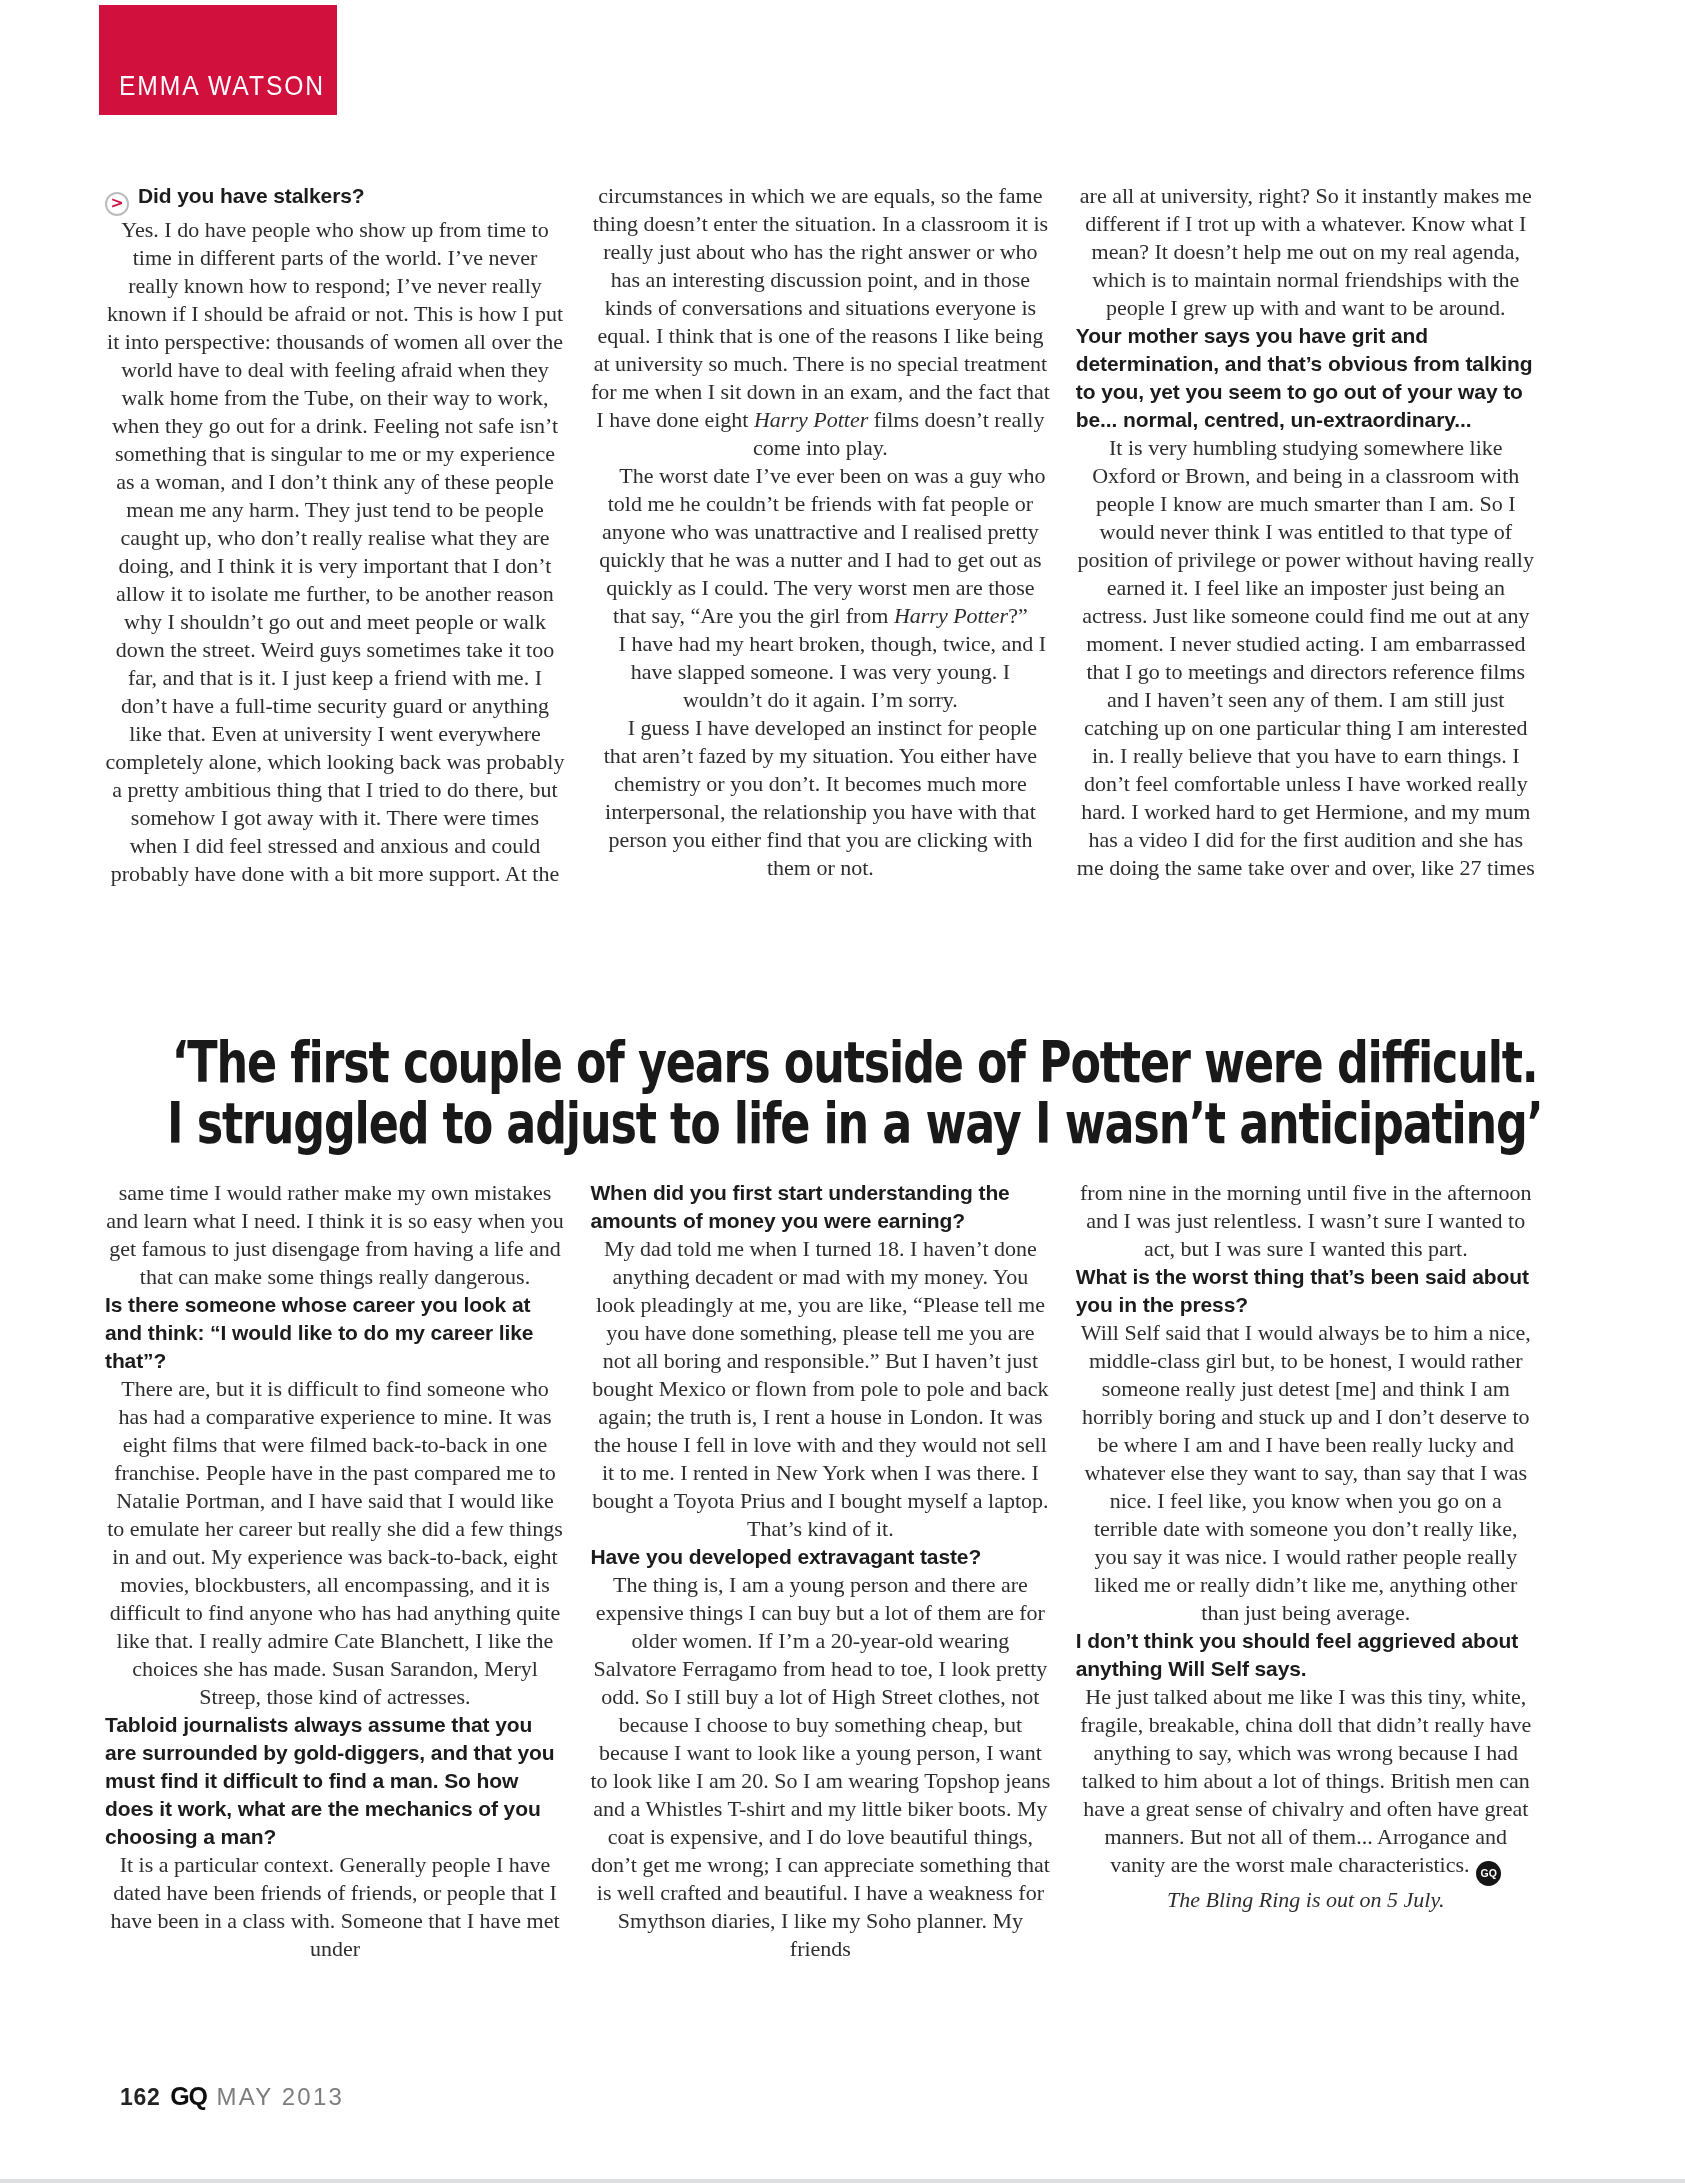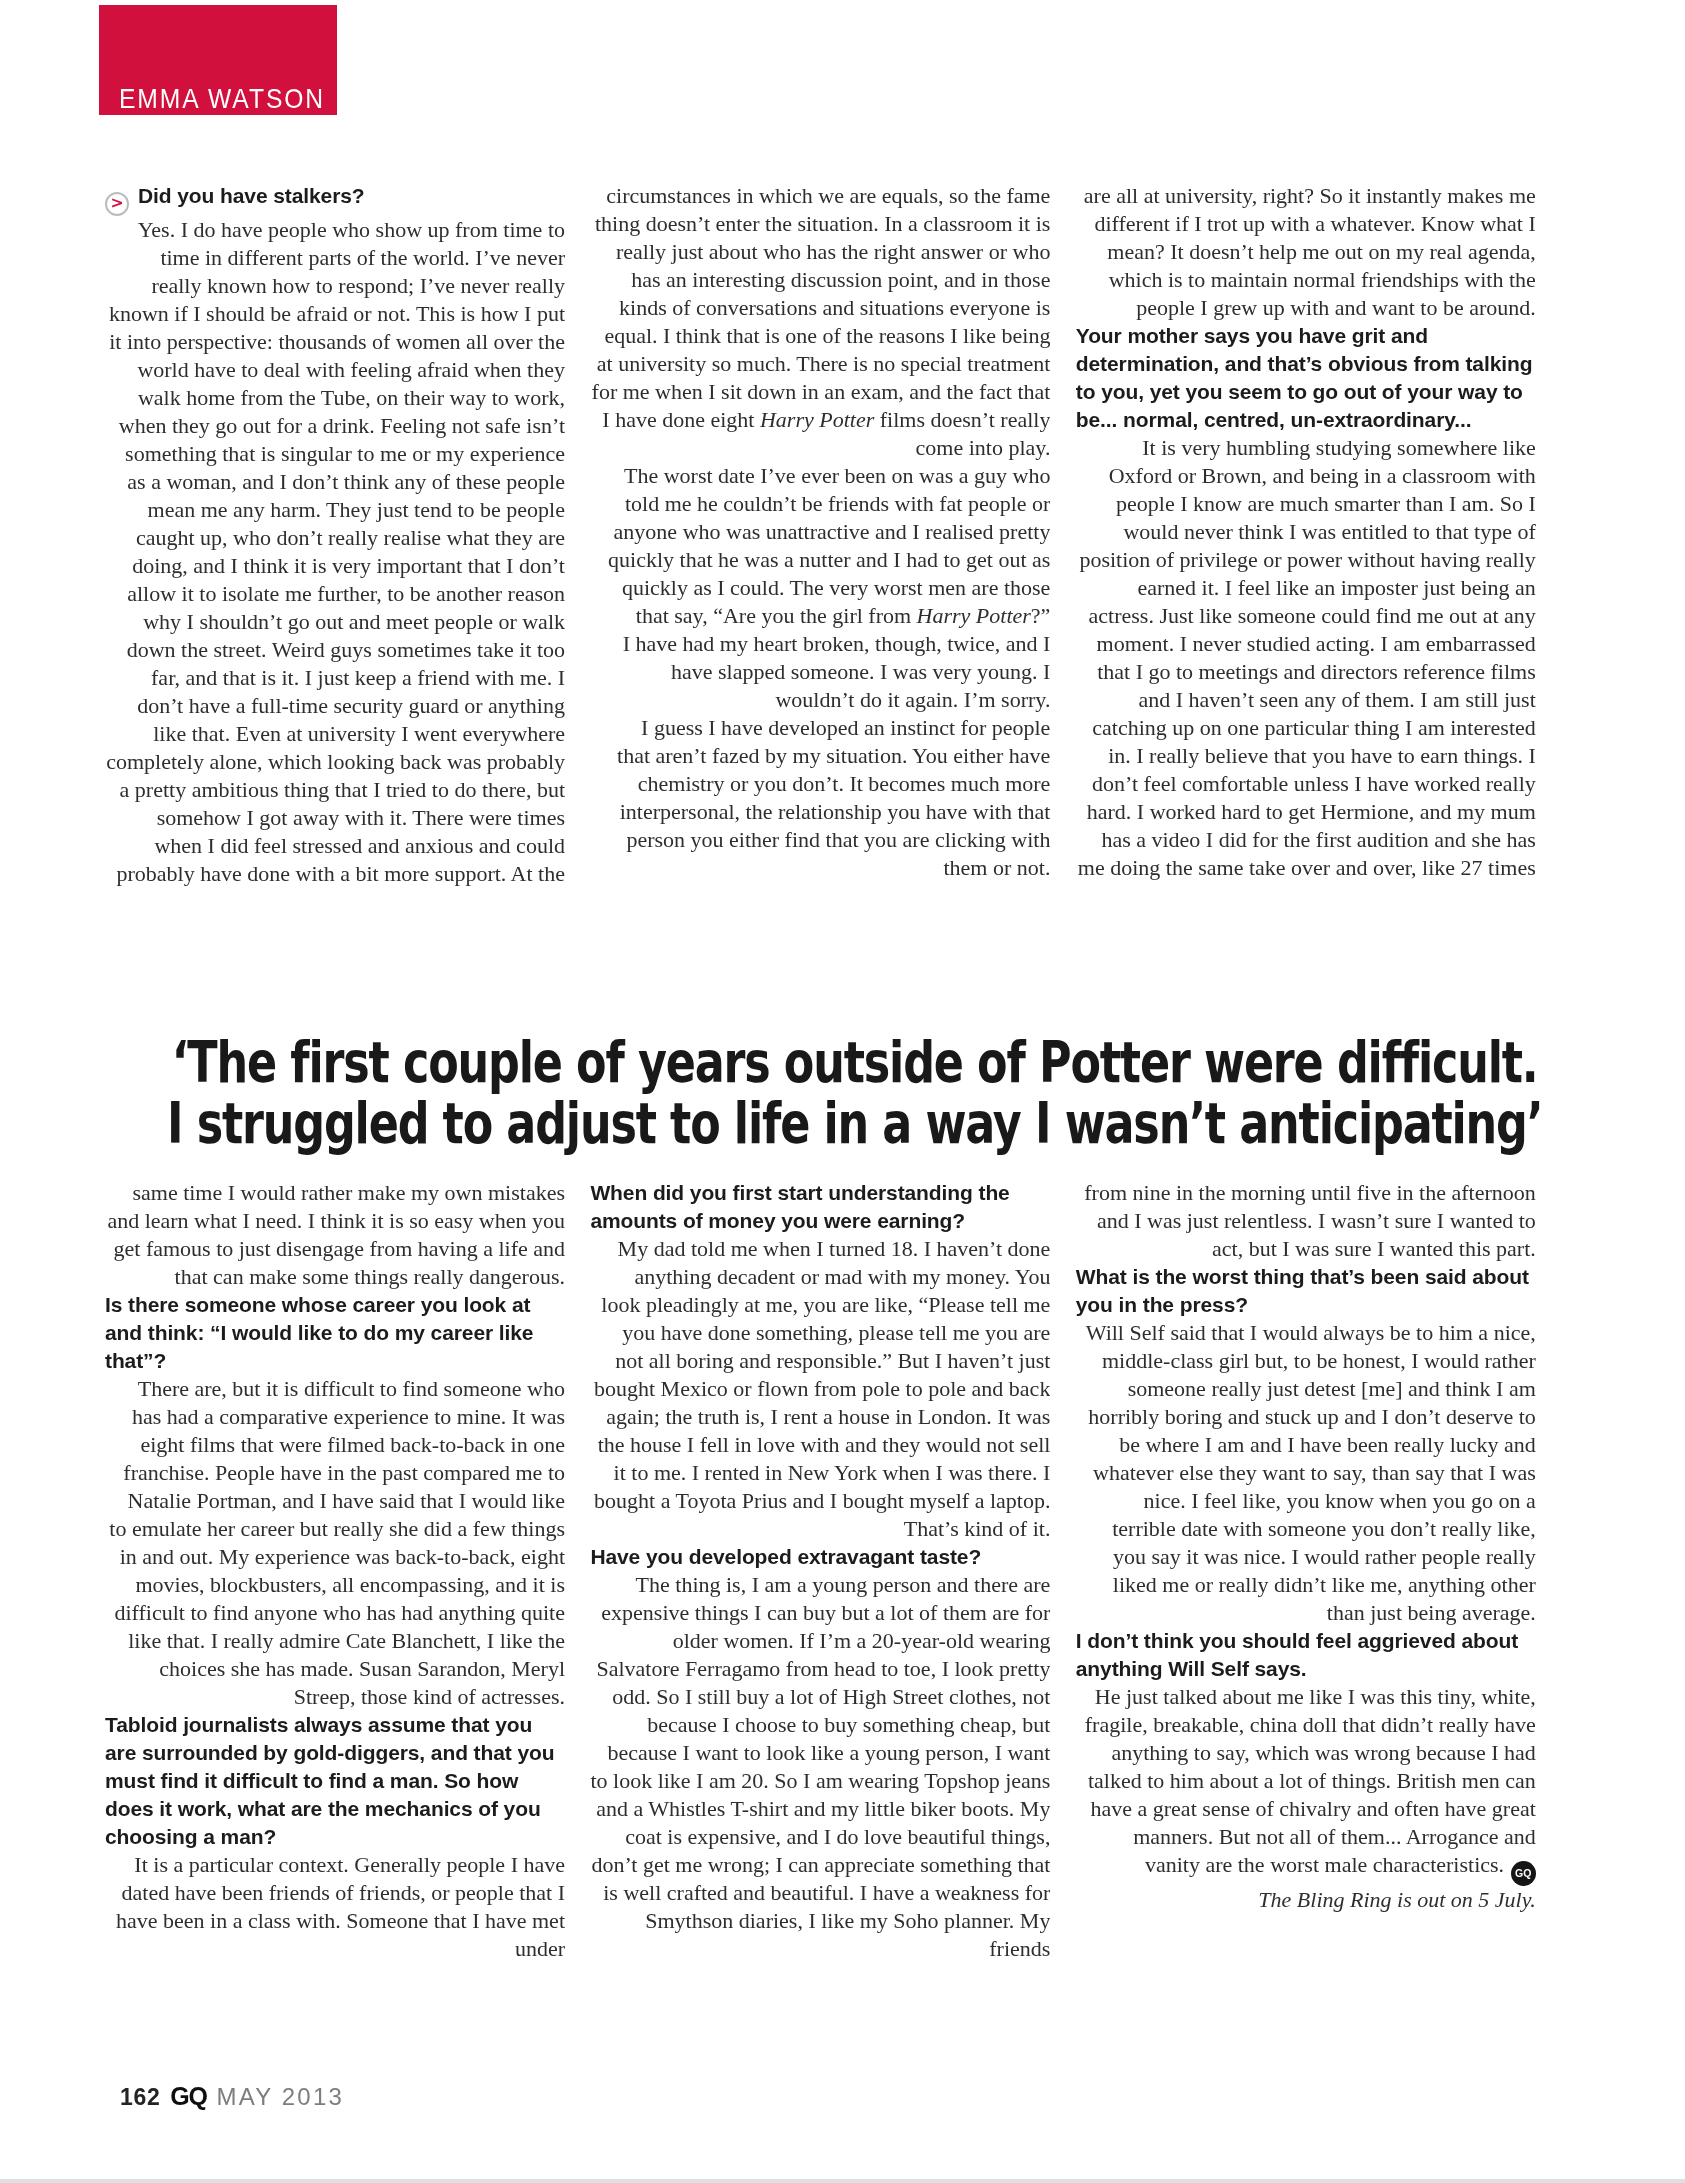--- a/index.html
+++ b/index.html
@@ -4,35 +4,35 @@
 <style>
   html,body { margin:0; padding:0; background:#ffffff; }
   .page {
     position:relative; width:1686px; height:2183px; background:#ffffff;
     overflow:hidden; font-family:"Liberation Serif", serif;
   }
   
   .tag {
     position:absolute; left:99px; top:4.5px; width:238px; height:110px;
     background:#d2103d; display:flex; align-items:flex-end;
-    padding:0 0 0 20px; box-sizing:border-box;
+    padding:0 0 13px 20px; box-sizing:border-box;
   }
   .tag-label {
     color:#ffffff; font-family:"Liberation Sans", sans-serif;
     font-size:28px; font-weight:400; letter-spacing:2.2px;
     transform:scaleX(0.88); transform-origin:left bottom; white-space:nowrap;
   }
   
   .cols { position:absolute; left:105px; display:flex; gap:25.4px; }
   .cols.top    { top:182px;  height:828px; }
   .cols.bottom { top:1179px; height:915px; }
   .col { width:460px; overflow:hidden; }
   .body-p {
     margin:0; font-size:22px; line-height:28px; color:#2e2e2e;
-    text-align:right;
+    text-align:center;
   }
   .indent { text-indent:24px; }
   .q {
     margin:0; font-family:"Liberation Sans", sans-serif; font-weight:700;
     font-size:21px; line-height:28px; color:#1c1c1c; letter-spacing:-0.1px;
   }
   .q-icon {
     display:inline-flex; width:24px; height:24px; border:2.2px solid #bcbcbc;
     border-radius:50%; align-items:center; justify-content:center;
     margin-right:9px; vertical-align:-6px; background:#ffffff; box-sizing:border-box;

